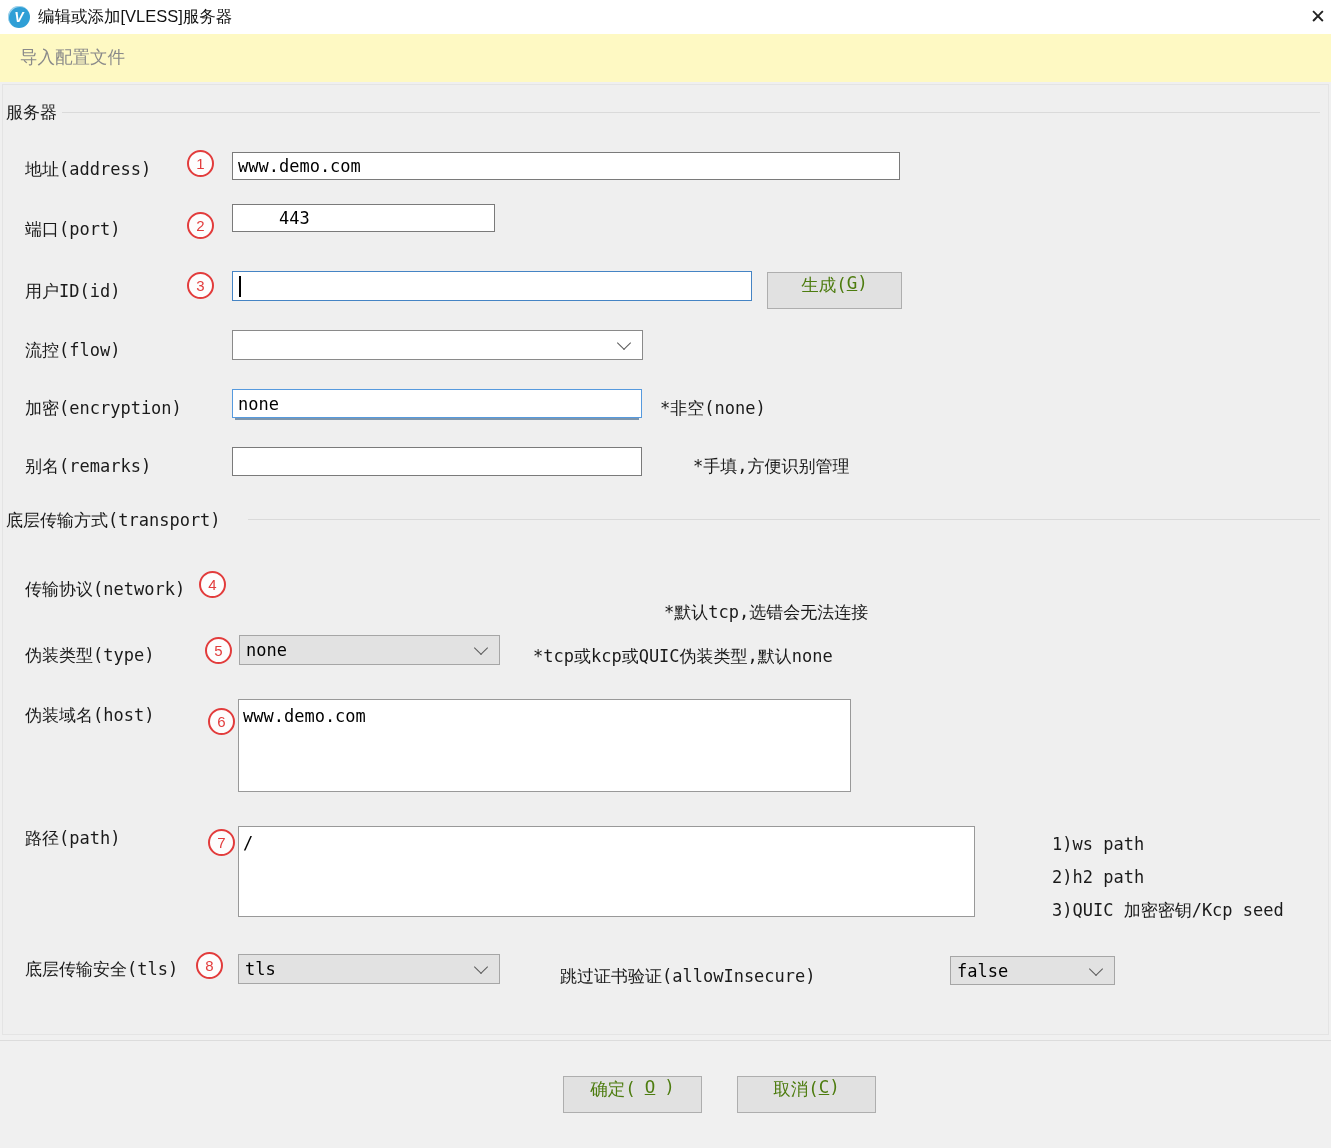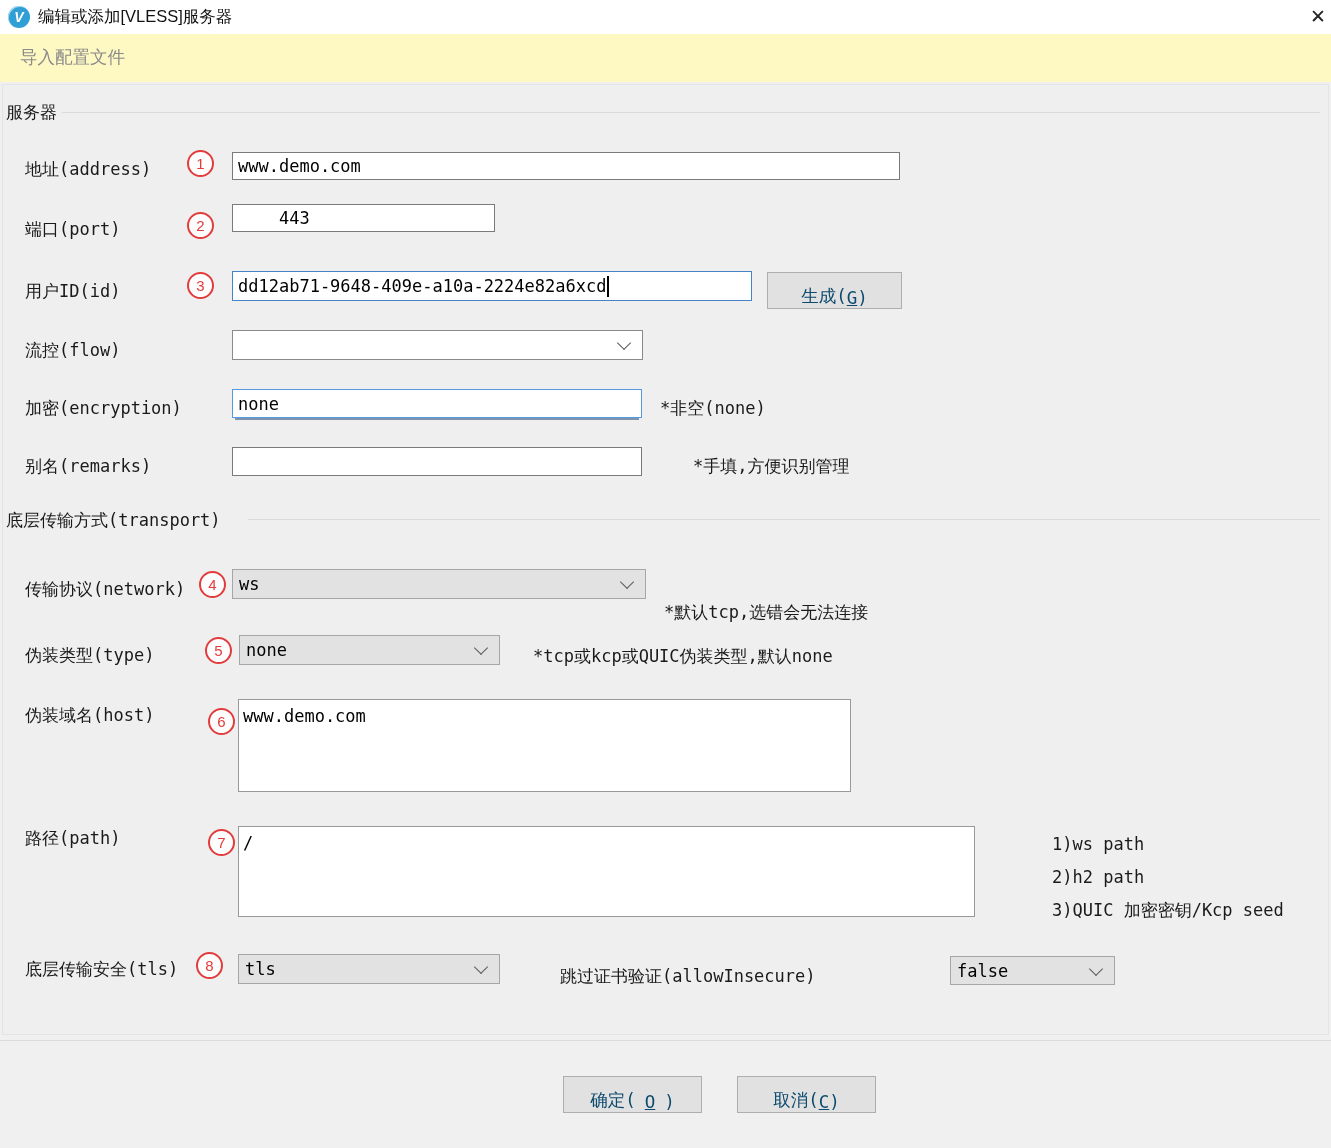--- a/index.html
+++ b/index.html
@@ -44,22 +44,22 @@
          display:flex;align-items:center;padding-left:6px;}
   .combo.gray{background:#e2e2e2;border:1px solid #a6a6a6;}
   .combo .val{flex:1;font-size:17px;color:#000;white-space:nowrap;overflow:hidden;}
   .chev{width:9px;height:9px;border-right:1.7px solid #5a5a5a;border-bottom:1.7px solid #5a5a5a;
         transform:rotate(45deg);margin:-4px 13px 0 0;flex:none;}
 
   .idbox{display:flex;align-items:center;}
   .caret{display:inline-block;width:1.5px;height:21px;background:#000;margin-left:1px;}
 
   .btn{position:absolute;box-sizing:border-box;background:#e1e1e1;border:1px solid #aeaeae;
-       font-family:"DejaVu Sans Mono","Liberation Mono",monospace;font-size:17.5px;color:#0c4a6e;
-       display:flex;align-items:flex-end;justify-content:center;white-space:pre;}
+       font-family:"DejaVu Sans Mono","Liberation Mono",monospace;font-size:17.5px;color:#4d7c0f;
+       display:flex;align-items:flex-start;justify-content:center;white-space:pre;}
   .btn .key{text-decoration:underline;}
 
   .notes-col{position:absolute;font-size:17px;color:#1a1a1a;white-space:nowrap;}
   .notes-col div{height:29px;line-height:29px;}
   .notes-col.wide div{height:33px;line-height:33px;}
 
   #divider{position:absolute;left:0;top:1040px;width:1331px;height:1px;background:#dcdcdc;}
 </style>
 </head>
 <body>
@@ -85,21 +85,20 @@
   <div class="badge" style="left:187px;top:150px;">1</div>
   <input class="tb" style="left: 232px; top: 152px; width: 668px; height: 28px;" value="www.demo.com">
 
   <div class="flabel" style="top:218px;">端口(port)</div>
   <div class="badge" style="left:187px;top:212px;">2</div>
   <input class="tb" style="left: 232px; top: 204px; width: 263px; height: 28px; padding-left: 46px;" value="443">
 
   <div class="flabel" style="top:280px;">用户ID(id)</div>
   <div class="badge" style="left:187px;top:272px;">3</div>
   <div class="tb blue idbox" style="left:232px;top:271px;width:520px;height:30px;">
-    <span>dd12ab71-9648-409e-a10a-2224e82a6xcd</span>
       <span class="caret"></span>
   </div>
   <div class="btn" style="left:767px;top:272px;width:135px;height:37px;">
     <span>生成(</span><span class="key">G</span><span>)</span>
   </div>
 
   <div class="flabel" style="top:339px;">流控(flow)</div>
   <div class="combo" style="left:232px;top:330px;width:411px;height:30px;">
     <span class="val"></span>
     <span class="chev"></span>
@@ -111,24 +110,20 @@
 
   <div class="flabel" style="top:455px;">别名(remarks)</div>
   <input class="tb" style="left: 232px; top: 447px; width: 410px; height: 29px;" value="">
   <div class="note" style="left:660px;top:455px;margin-left:33px;">*手填,方便识别管理</div>
 
   <div class="grp-title" style="left:6px;top:509px;">底层传输方式(transport)</div>
   <div class="grp-line" style="left:248px;top:519px;width:1072px;"></div>
 
   <div class="flabel" style="top:578px;">传输协议(network)</div>
   <div class="badge" style="left:199px;top:571px;">4</div>
-  <div class="combo gray" style="left:232px;top:569px;width:414px;height:30px;">
-    <span class="val">ws</span>
-    <span class="chev"></span>
-  </div>
   <div class="note" style="left:664px;top:601px;">*默认tcp,选错会无法连接</div>
 
   <div class="flabel" style="top:644px;">伪装类型(type)</div>
   <div class="badge" style="left:205px;top:637px;">5</div>
   <div class="combo gray" style="left:239px;top:635px;width:261px;height:30px;">
     <span class="val">none</span>
     <span class="chev"></span>
   </div>
   <div class="note" style="left:533px;top:645px;">*tcp或kcp或QUIC伪装类型,默认none</div>
 

